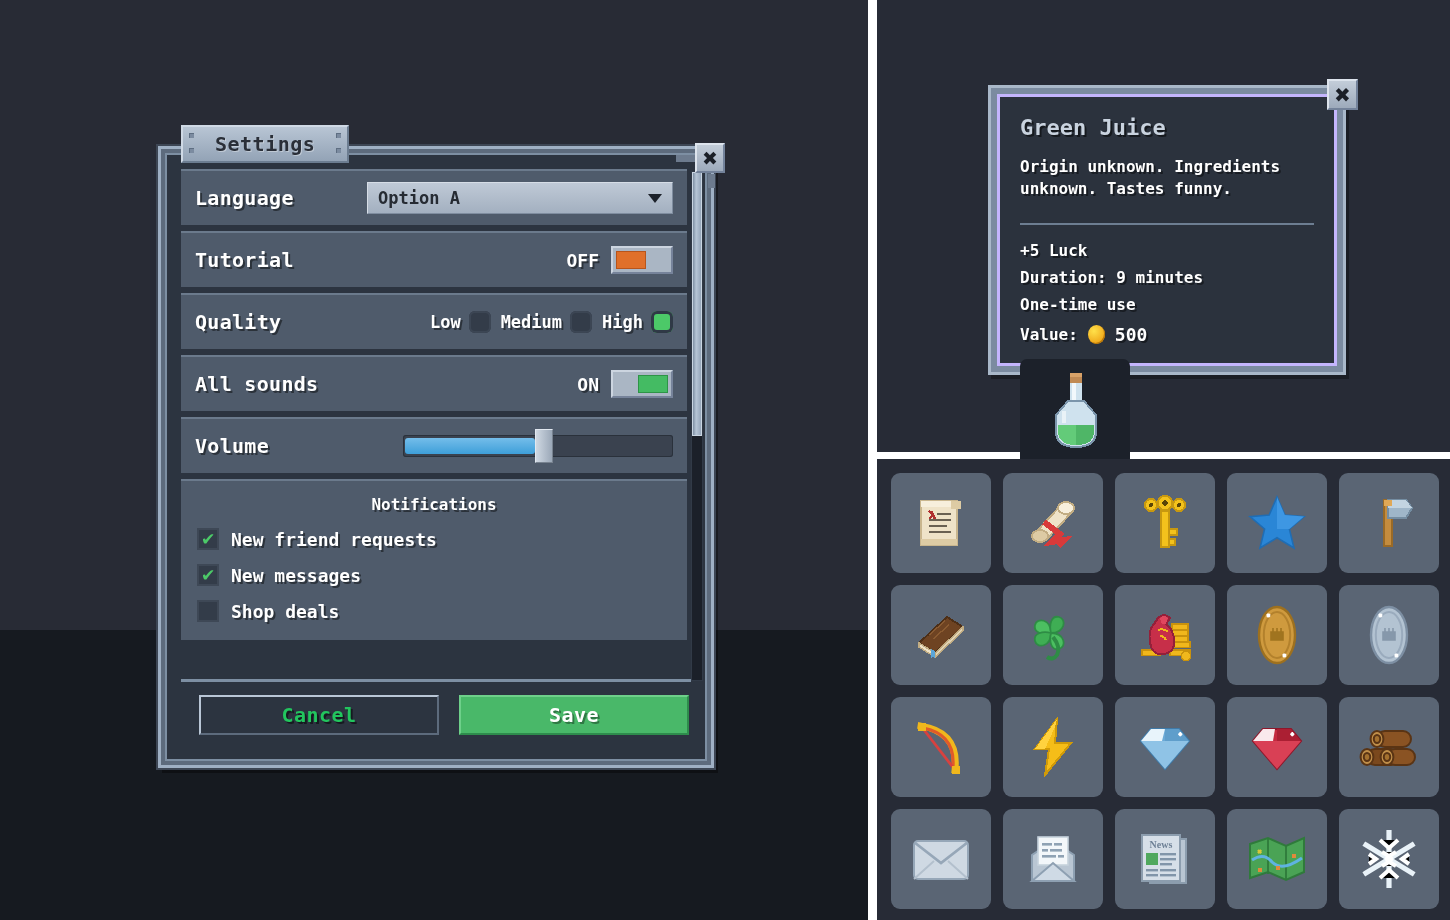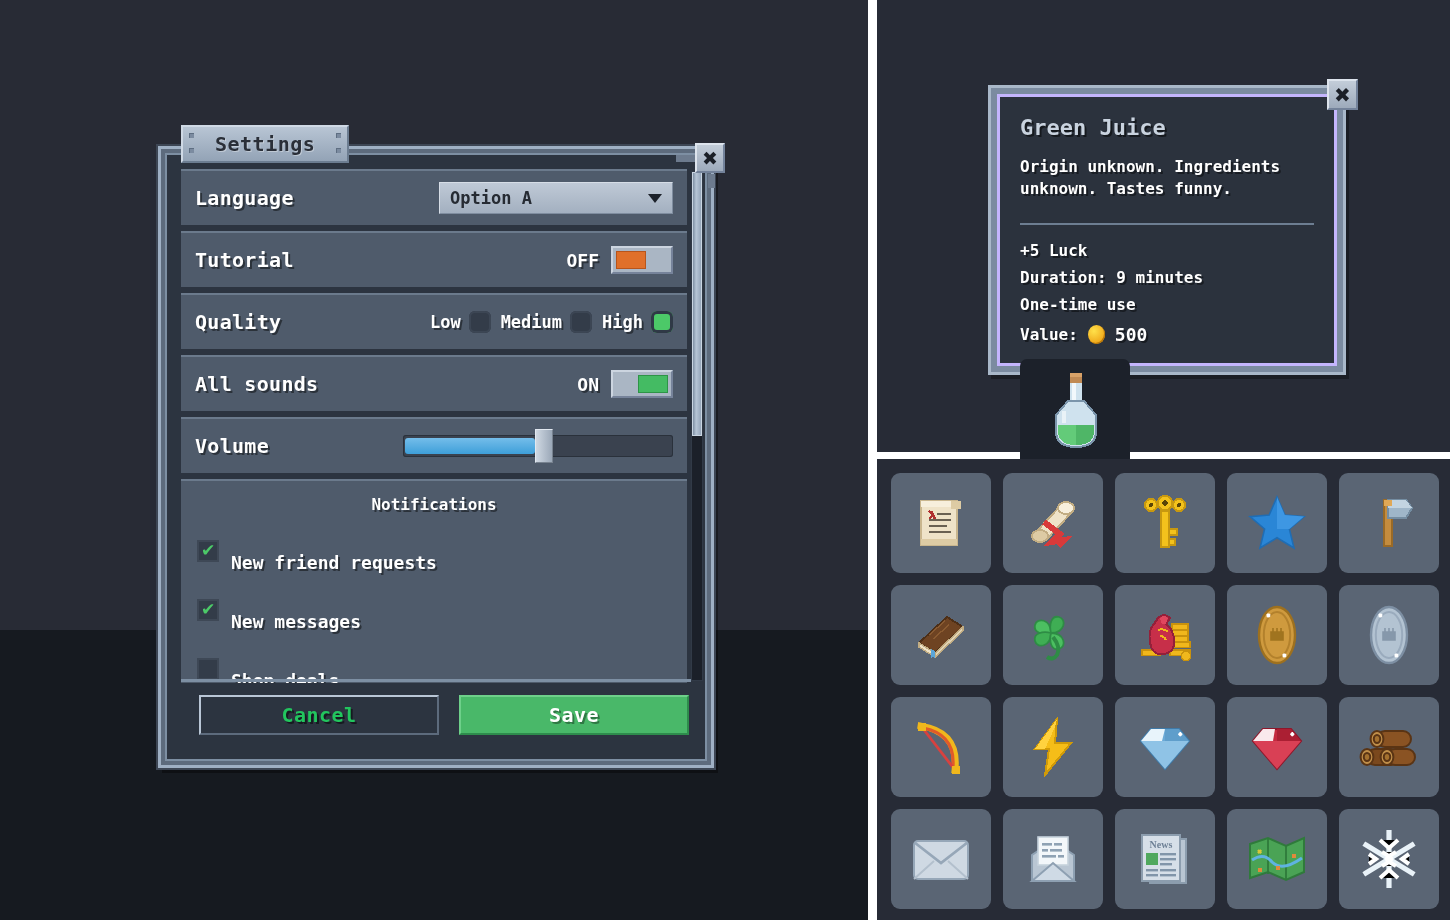--- a/index.html
+++ b/index.html
@@ -97,21 +97,21 @@
     padding: 0 14px;
   }
   .row .label {
     font-size: 20px; font-weight: bold; color: #ffffff;
     text-shadow: 2px 2px 0 rgba(0,0,0,0.45);
     letter-spacing: 0.3px;
   }
   .row .right { margin-left: auto; display: flex; align-items: center; gap: 12px; }
 
   .select {
-    width: 234px; height: 32px;
+    width: 306px; height: 32px;
     background: linear-gradient(#bfc9d6,#a3b0c0);
     border: 1px solid #d6dde6;
     border-bottom-color:#7f8d9f; border-right-color:#7f8d9f;
     display: flex; align-items: center; padding: 0 10px;
     cursor: pointer;
   }
   .select .val { font-size: 17px; font-weight: bold; color: #262b33; }
   .select .caret {
     margin-left: auto; width: 0; height: 0;
     border-left: 7px solid transparent; border-right: 7px solid transparent;
@@ -170,21 +170,21 @@
   }
   .check-row { display: flex; align-items: center; gap: 12px; margin-bottom: 14px; cursor: pointer; }
   .check-row:last-child { margin-bottom: 0; }
   .cbox {
     width: 22px; height: 22px; background: #333c49;
     box-shadow: inset 0 0 0 2px #3e4856;
     display:flex; align-items:center; justify-content:center;
   }
   .cbox .tick { color: #4cc968; font-size: 17px; font-weight: bold; line-height: 1;
                 font-family:"DejaVu Sans", sans-serif; }
-  .check-row .cl { font-size: 18px; font-weight: bold; color: #ffffff; text-shadow: 2px 2px 0 rgba(0,0,0,0.45); margin-top: 24px; }
+  .check-row .cl { font-size: 18px; font-weight: bold; color: #ffffff; text-shadow: 2px 2px 0 rgba(0,0,0,0.45); }
 
   
   .footer {
     position: absolute; left: 14px; right: 14px; bottom: 12px; height: 68px;
     border-top: 3px solid #7d8fa3;
     display: flex; align-items: center; gap: 20px; padding: 0 18px;
   }
   .btn {
     height: 40px; display:flex; align-items:center; justify-content:center;
     font-size: 20px; font-weight: bold; cursor: pointer; letter-spacing: 0.5px;

